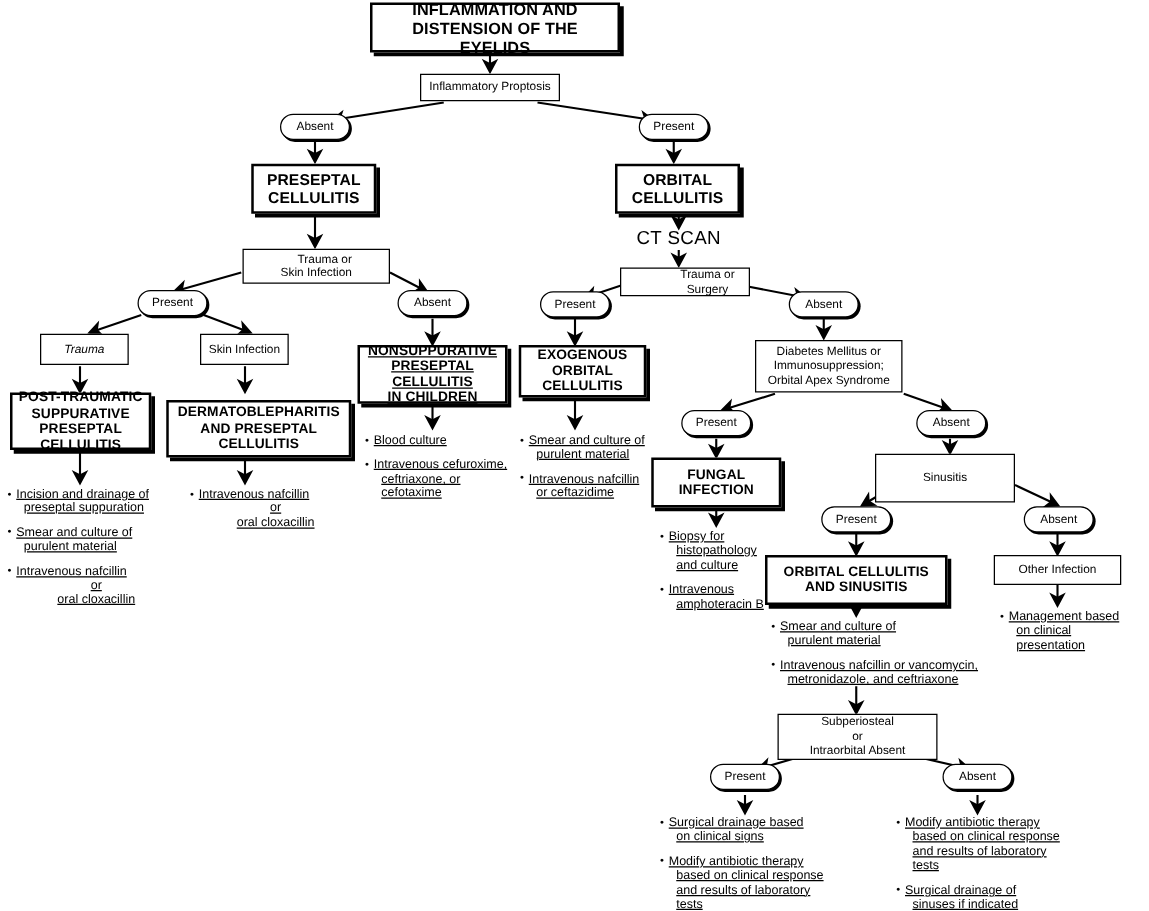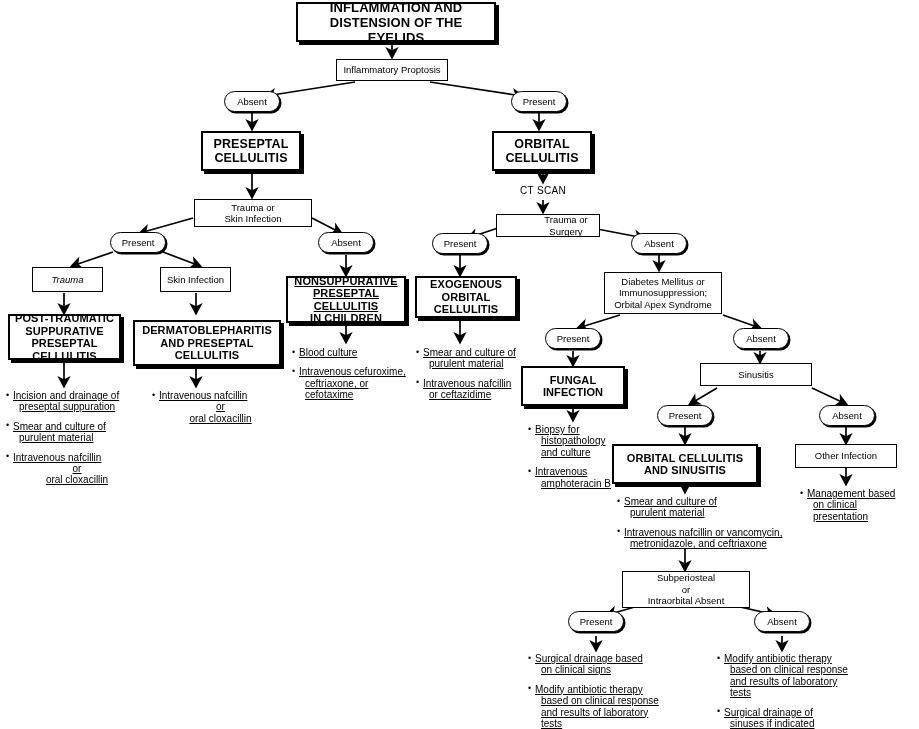--- a/index.html
+++ b/index.html
@@ -73,21 +73,21 @@
     border: 1.9px solid #000;
     border-radius: 999px;
     font-size: 9.5px;
     line-height: 11px;
     box-shadow: 1.5px 1.5px 0 0 #000;
   }
 
   
   .text-label {
     position: absolute;
-    font-size: 10px;
+    font-size: 15px;
     line-height: 10px;
     letter-spacing: .3px;
     text-align: center;
     z-index: 2;
   }
 
   
   .bullets {
     position: absolute;
     font-size: 10px;
@@ -226,21 +226,21 @@
 
   <div class="node rect-heavy big" style="left:492px; top:131px; width:100px; height:38px;">
     <span style="white-space:pre-line;">ORBITAL
 CELLULITIS</span>
   </div>
 
   <div class="text-label" style="left:503px; top:186px; width:80px;">
     <span>CT SCAN</span>
   </div>
 
-  <div class="node rect-thin" style="left:194px; top:199px; width:118px; height:28px;">
+  <div class="node rect-thin" style="left:194px; top:199px; width:118px; height:28px;text-align:right;">
     <span style="white-space:pre-line;">Trauma or
 Skin Infection</span>
   </div>
 
   <div class="node rect-thin" style="left:496px; top:214px; width:104px; height:23px;">
     <span style="white-space:pre-line;margin-left:36px;">Trauma or Surgery</span>
   </div>
 
   <div class="node oval" style="left:110px; top:232px; width:56px; height:21px;">
     <span>Present</span>
@@ -304,21 +304,21 @@
 
   <div class="node oval" style="left:733px; top:328px; width:56px; height:21px;">
     <span>Absent</span>
   </div>
 
   <div class="node rect-heavy" style="left:521px; top:366px; width:104px; height:34px;">
     <span style="white-space:pre-line;">FUNGAL
 INFECTION</span>
   </div>
 
-  <div class="node rect-thin" style="left:700px; top:363px; width:112px; height:23px;">
+  <div class="node rect-thin" style="left:700px; top:363px; width:112px; height:39px;">
     <span>Sinusitis</span>
   </div>
 
   <div class="node oval" style="left:657px; top:405px; width:56px; height:21px;">
     <span>Present</span>
   </div>
 
   <div class="node oval" style="left:819px; top:405px; width:56px; height:21px;">
     <span>Absent</span>
   </div>

